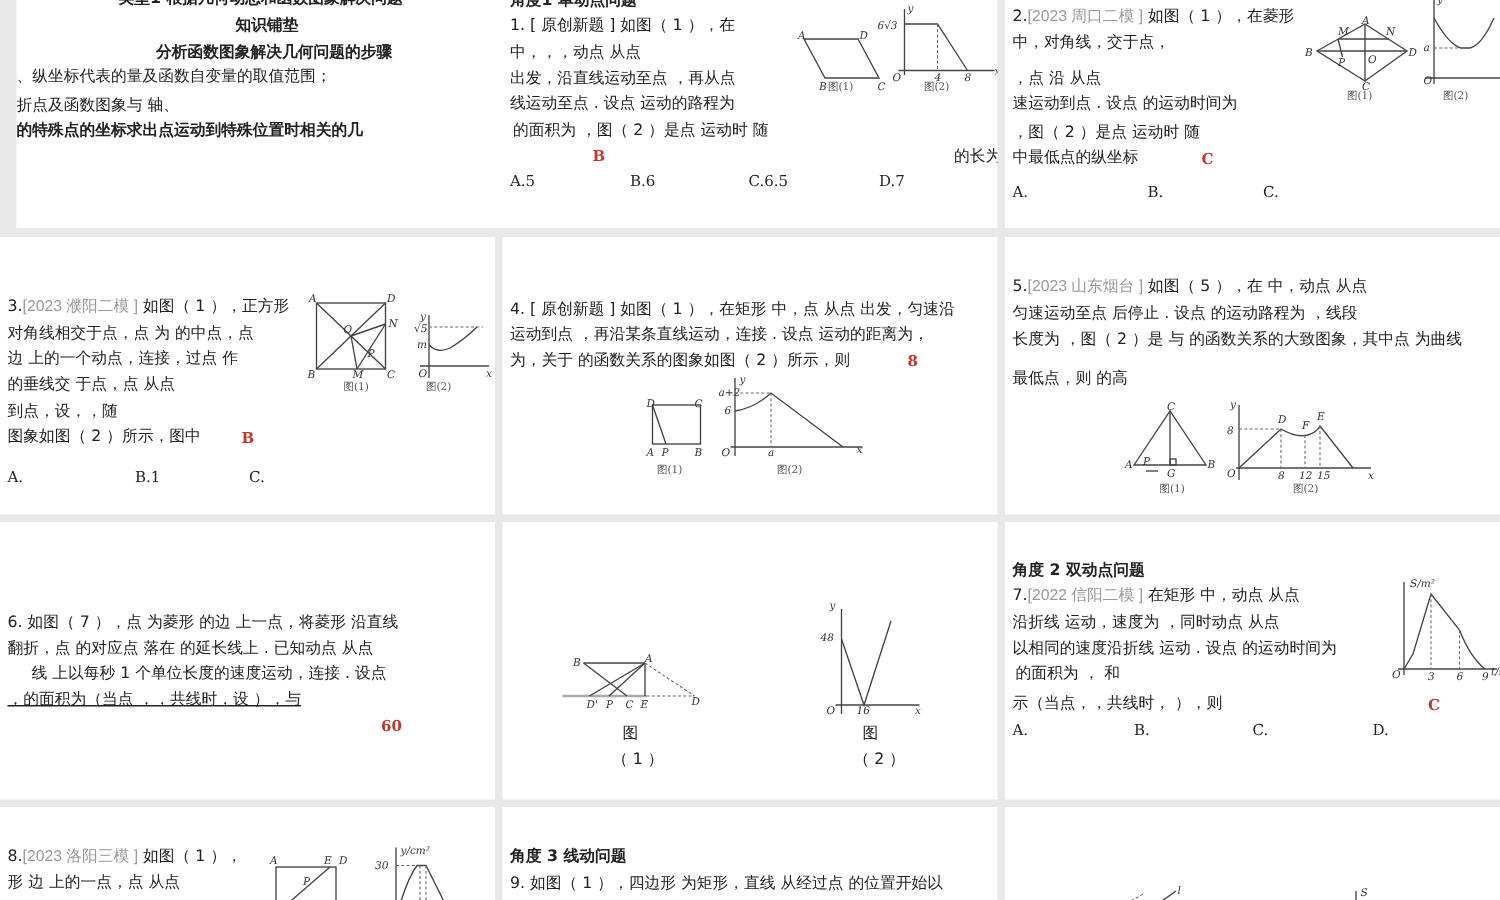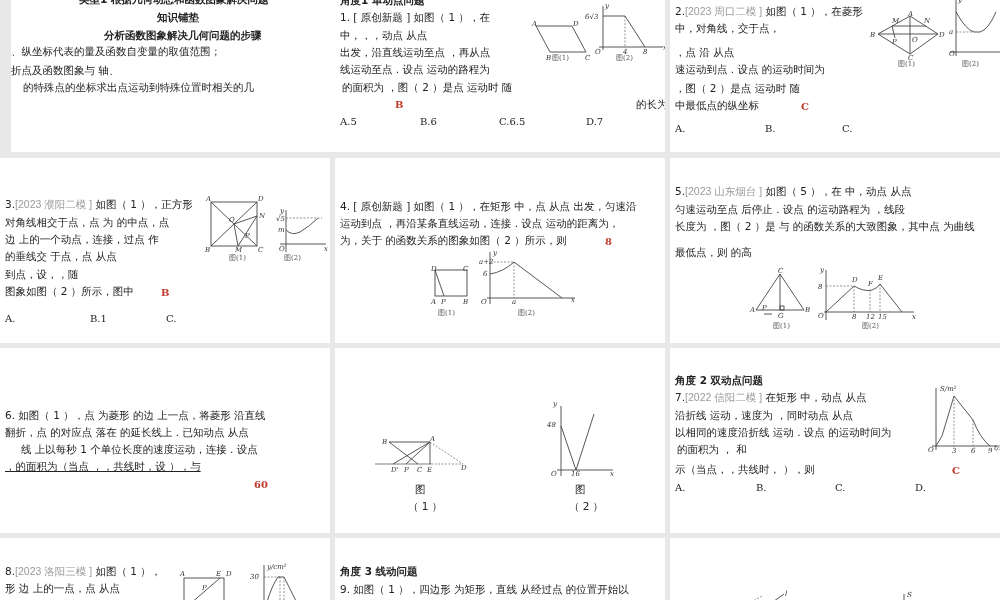--- a/index.html
+++ b/index.html
@@ -26,21 +26,21 @@
 </style>
 </head>
 <body>
 
 <div class="slide" style="left:0;top:0;width:374px;height:152px;margin-left:11px;">
   <div class="t b" style="left:68px;top:-7px;">类型1  根据几何动态和函数图象解决问题</div>
   <div class="t b" style="left:146px;top:11px;">知识铺垫</div>
   <div class="t b" style="left:93px;top:29px;">分析函数图象解决几何问题的步骤</div>
   <div class="t" style="left:0;top:45px;">、纵坐标代表的量及函数自变量的取值范围；</div>
   <div class="t" style="left:0;top:64px;">折点及函数图象与 轴、</div>
-  <div class="t" style="left:12px;top:81px;">的特殊点的坐标求出点运动到特殊位置时相关的几</div>
+  <div class="t" style="left:0;top:81px;font-weight:bold;">的特殊点的坐标求出点运动到特殊位置时相关的几</div>
 </div>
 
 <div class="slide" style="left:335px;top:0;width:330px;height:152px;">
   <div class="t b" style="left:5px;top:-6px;">角度1  单动点问题</div>
   <div class="t" style="left:5px;top:11px;">1. [ 原创新题 ] 如图（ 1 ），在</div>
   <div class="t" style="left:5px;top:29px;">中，，，动点 从点</div>
   <div class="t" style="left:5px;top:46px;">出发，沿直线运动至点 ，再从点</div>
   <div class="t" style="left:5px;top:63px;">线运动至点 . 设点 运动的路程为</div>
   <div class="t" style="left:7px;top:81px;">的面积为 ，图（ 2 ）是点 运动时 随</div>
   <div class="t ans" style="left:60px;top:98px;">B</div>
@@ -232,21 +232,21 @@
     <text x="36" y="51">8</text>
     <text x="50" y="51">12</text>
     <text x="62" y="51">15</text>
     <text x="4" y="4">y</text>
     <text x="96" y="51">x</text>
   </svg>
   <div class="cap" style="left:192px;top:163px;">图(2)</div>
 </div>
 
 <div class="slide" style="left:0;top:348px;width:330px;height:185px;">
-  <div class="t" style="left:5px;top:61px;">6. 如图（ 1 ），点 为菱形 的边 上一点，将菱形 沿直线</div>
+  <div class="t" style="left:5px;top:61px;">6. 如图（ 7 ），点 为菱形 的边 上一点，将菱形 沿直线</div>
   <div class="t" style="left:5px;top:78px;">翻折，点 的对应点 落在 的延长线上 . 已知动点 从点</div>
   <div class="t" style="left:21px;top:95px;">线 上以每秒 1 个单位长度的速度运动，连接 . 设点</div>
   <div class="t" style="left:5px;top:112px;text-decoration:underline;">，的面积为（当点 ，，共线时，设 ），与</div>
   <div class="t ans" style="left:254px;top:130px;">60</div>
 </div>
 
 <div class="slide" style="left:335px;top:348px;width:330px;height:185px;">
   <svg style="left:38px;top:88px;" width="100" height="36">
     <line x1="2" y1="28" x2="58" y2="28" stroke="#aaa" stroke-width="1.6"></line>
     <line class="dash" x1="58" y1="28" x2="90" y2="28"></line>

